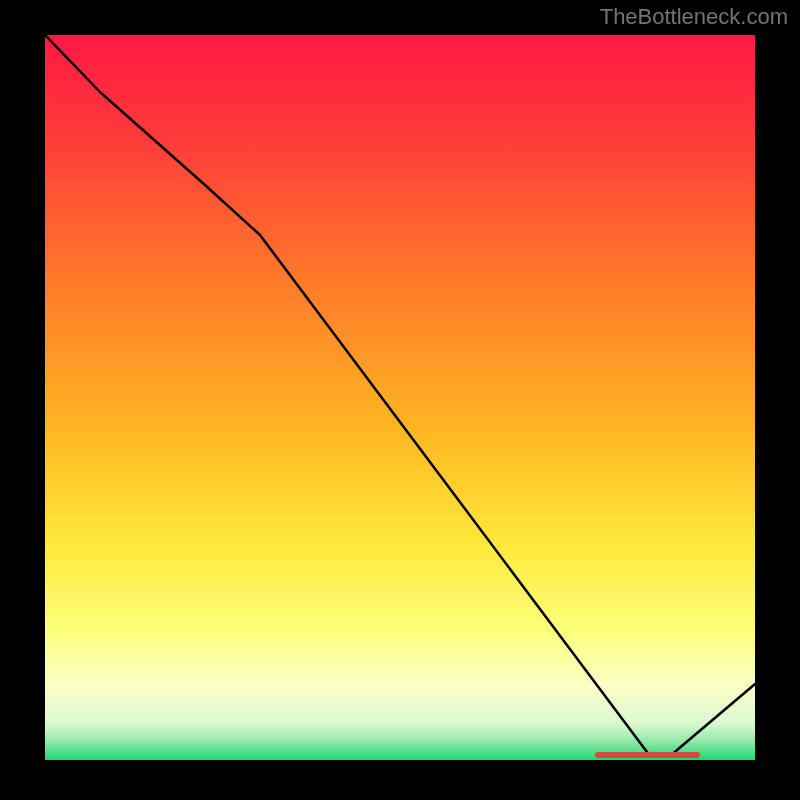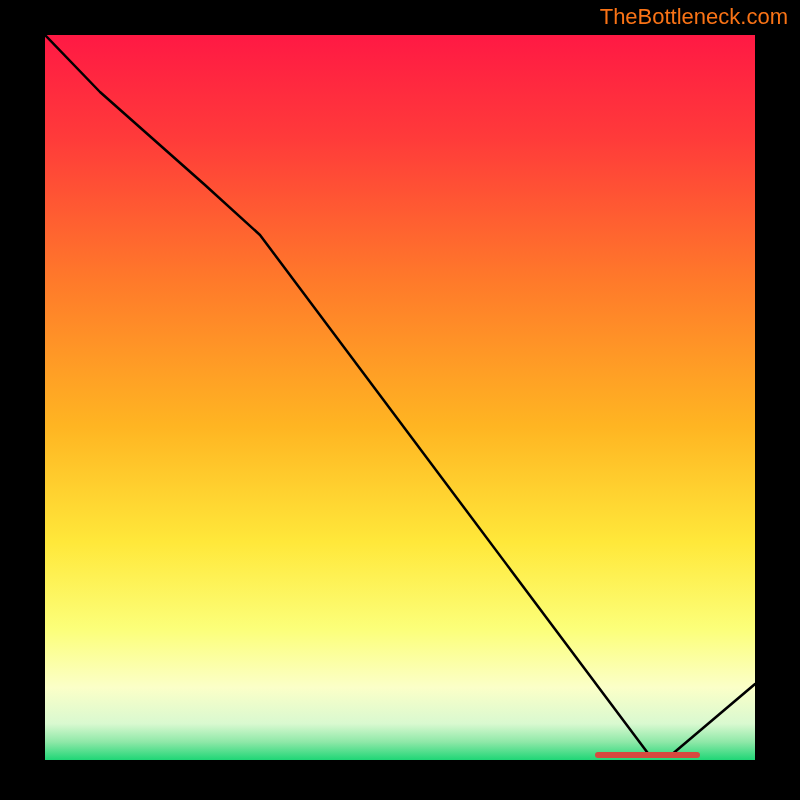--- a/index.html
+++ b/index.html
@@ -9,21 +9,21 @@
     font-family: Arial, sans-serif;
     width: 800px;
     height: 800px;
     overflow: hidden;
     position: relative;
   }
   .watermark {
     position: absolute;
     top: 4px;
     right: 12px;
-    color: #f97316;
+    color: #737373;
     font-size: 22px;
     font-weight: 500;
     font-family: Arial, sans-serif;
     z-index: 10;
   }
   .chart-container {
     position: absolute;
     left: 45px;
     top: 35px;
     width: 710px;

